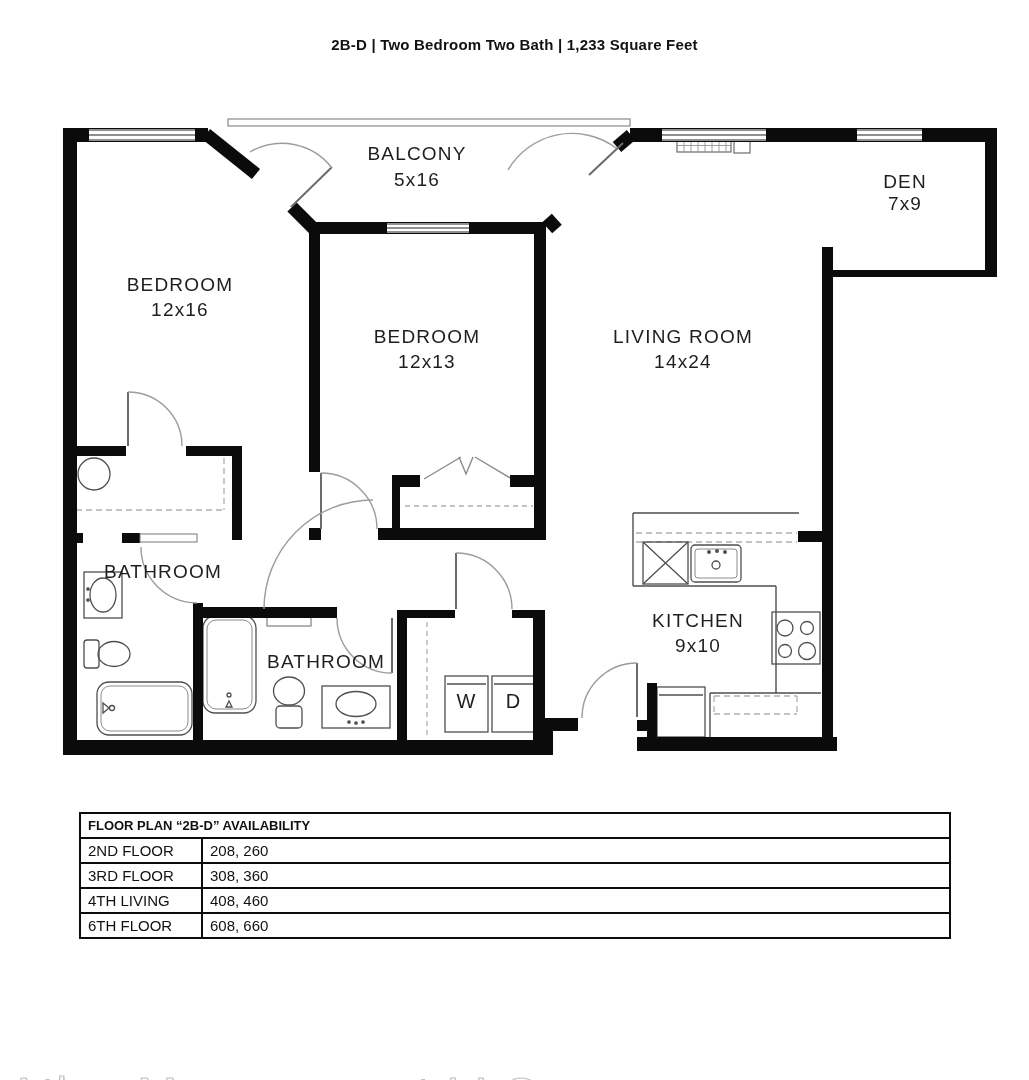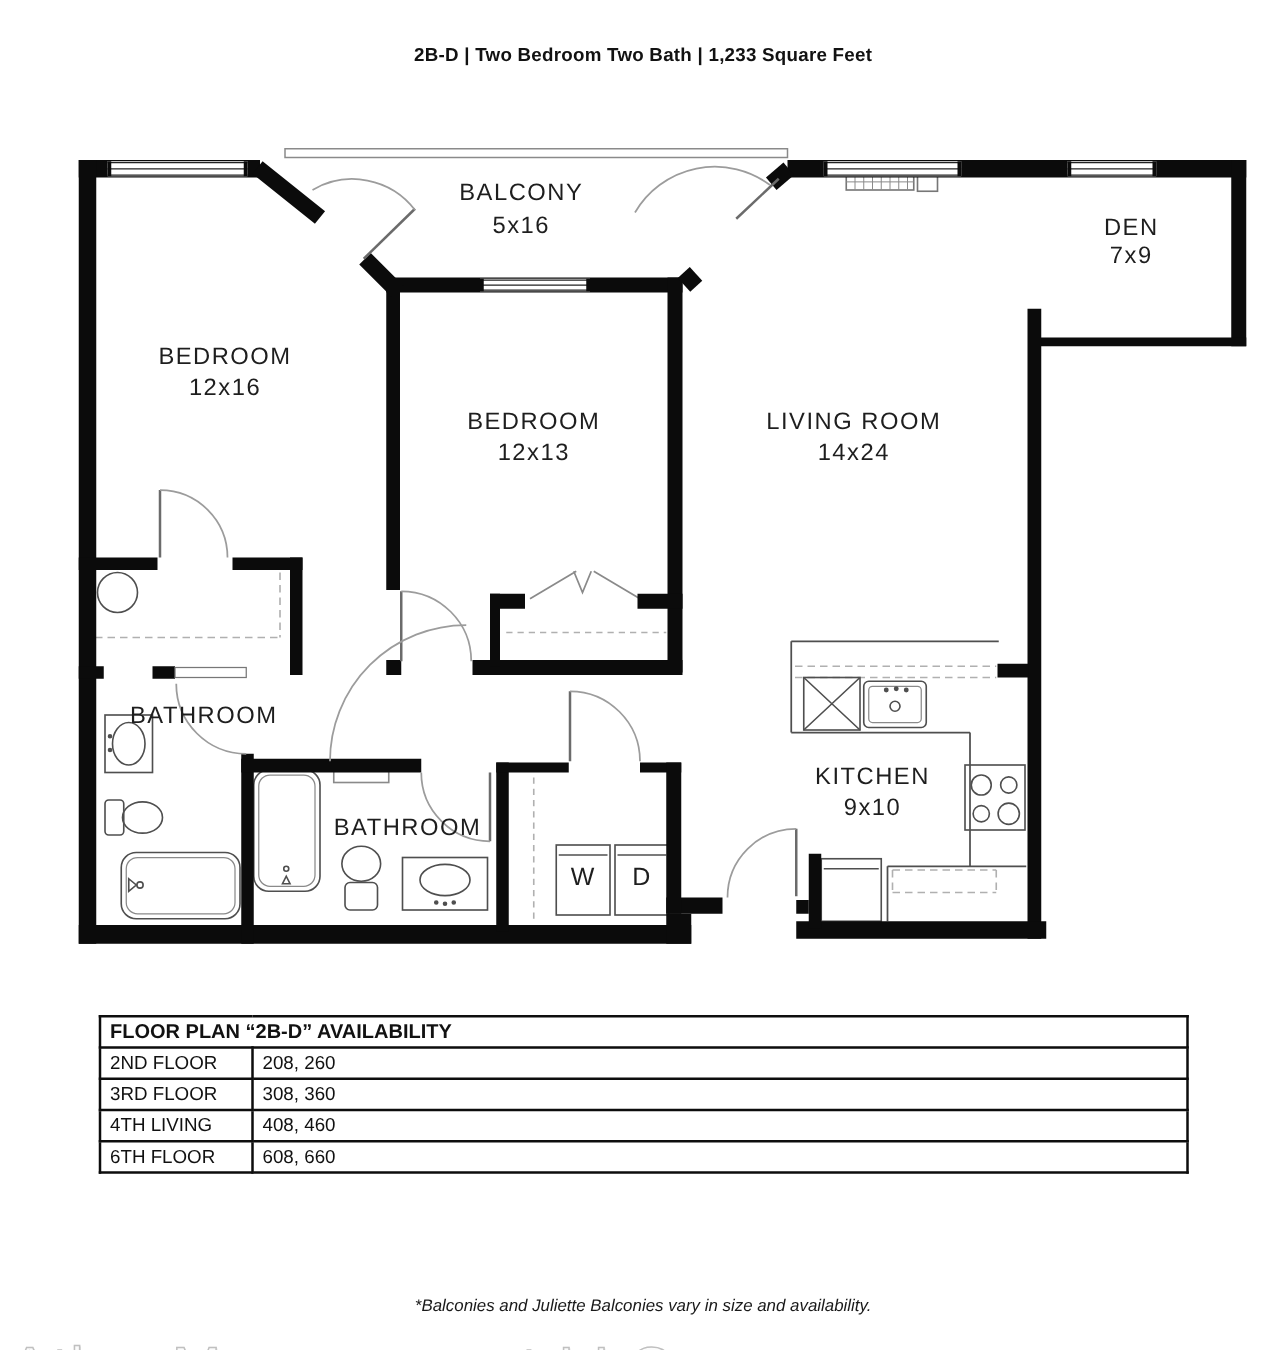--- a/index.html
+++ b/index.html
@@ -9,21 +9,21 @@
               font-size:15px;font-weight:bold;color:#121212;letter-spacing:.2px;}
   #plan-svg{position:absolute;left:0;top:0;}
   .room-label{font-family:"Liberation Sans",sans-serif;font-size:19px;fill:#1e1e1e;
               letter-spacing:1.2px;}
   .wd-label{font-family:"Liberation Sans",sans-serif;font-size:20px;fill:#1e1e1e;}
   .avail-wrap{position:absolute;left:79px;top:812px;z-index:2;}
   table.avail{border-collapse:collapse;width:872px;table-layout:fixed;}
   table.avail th, table.avail td{border:2px solid #0d0d0d;font-size:15px;color:#111;
       padding:1px 7px;height:21px;text-align:left;vertical-align:middle;
       font-family:"Liberation Sans",sans-serif;white-space:nowrap;overflow:hidden;}
-  table.avail th{font-weight:bold;font-size:16px;}
+  table.avail th{font-weight:bold;font-size:13px;}
   .footnote{position:absolute;top:1037px;left:0;right:0;text-align:center;
             font-size:13.5px;font-style:italic;font-weight:500;color:#1a1a1a;z-index:3;}
   .watermark{position:absolute;left:8px;top:1022px;z-index:1;
              font-family:Liberation Sans, sans-serif;font-size:47px;letter-spacing:2px;
              color:#fcfcfc;-webkit-text-stroke:1.2px #c0c0c0;
              text-shadow:1px 1px 0 #e2e2e2;white-space:nowrap;margin-top:44px;}
 </style>
 </head>
 <body>
 
@@ -232,15 +232,14 @@
           </tr>
           <tr>
             <td>6TH FLOOR</td>
             <td>608, 660</td>
           </tr>
         </tbody>
     </table>
   </div>
 
   <div class="watermark">Atlas Management LLC</div>
-  <div class="footnote">*Balconies and Juliette Balconies vary in size and availability.</div>
 
 </div>
 
 </body></html>

